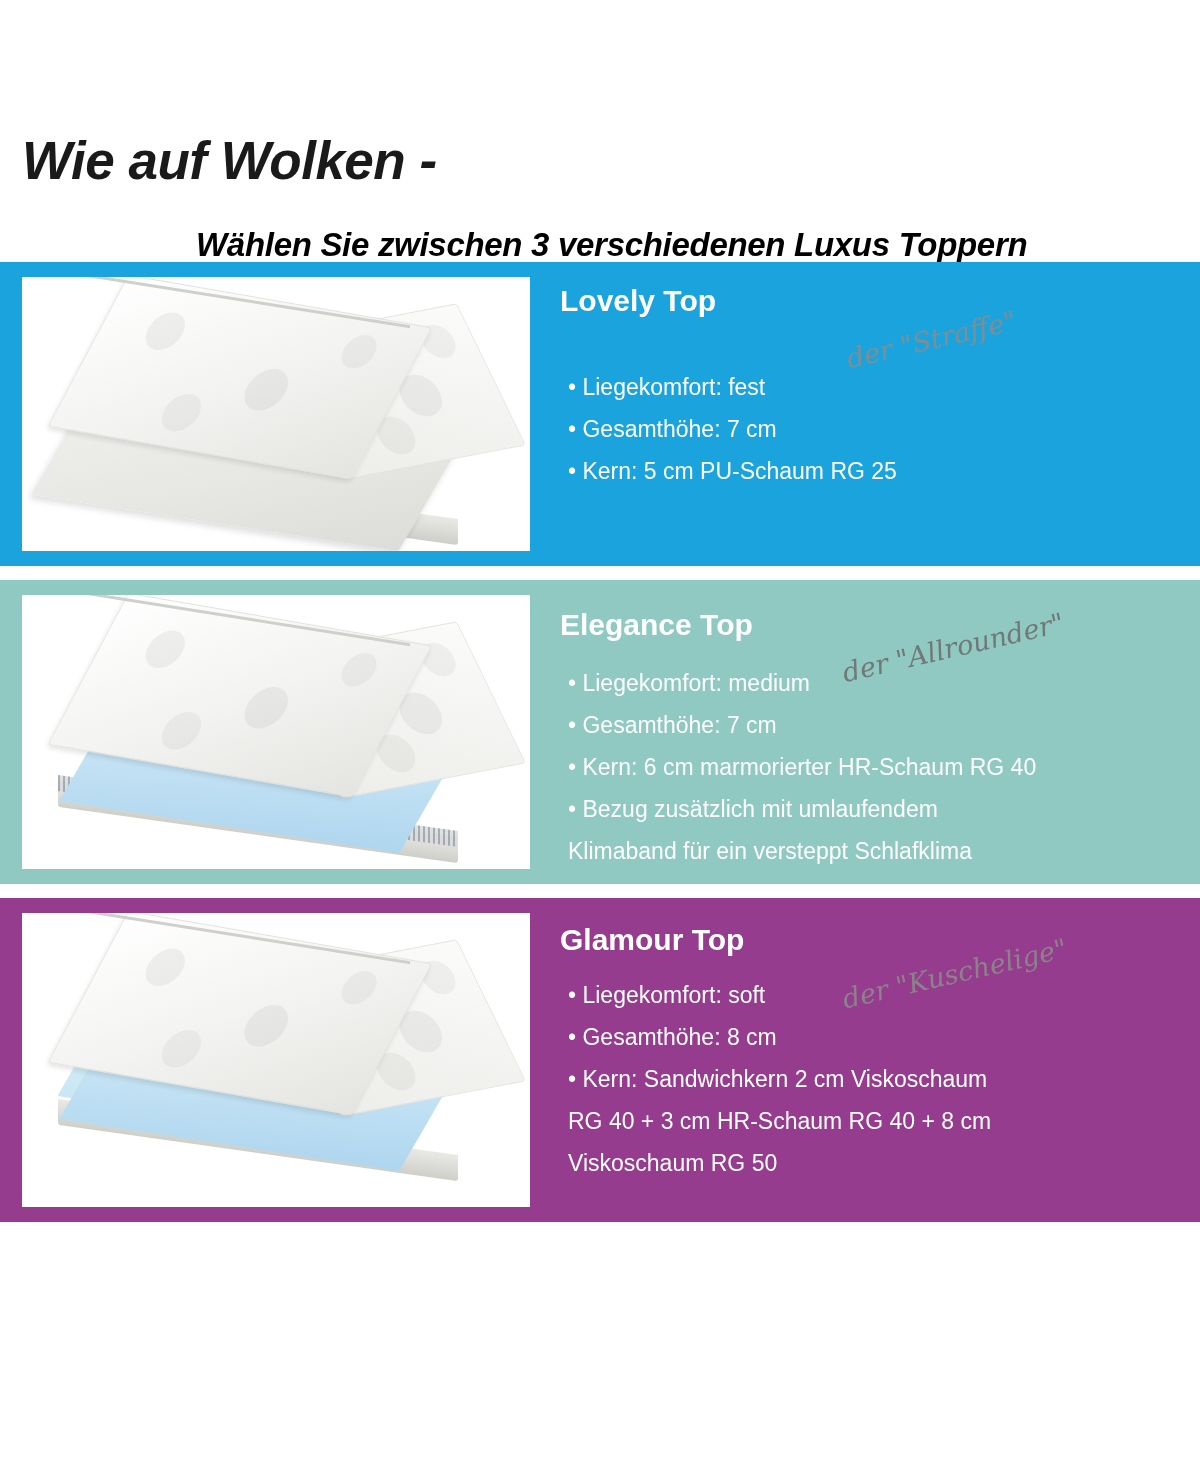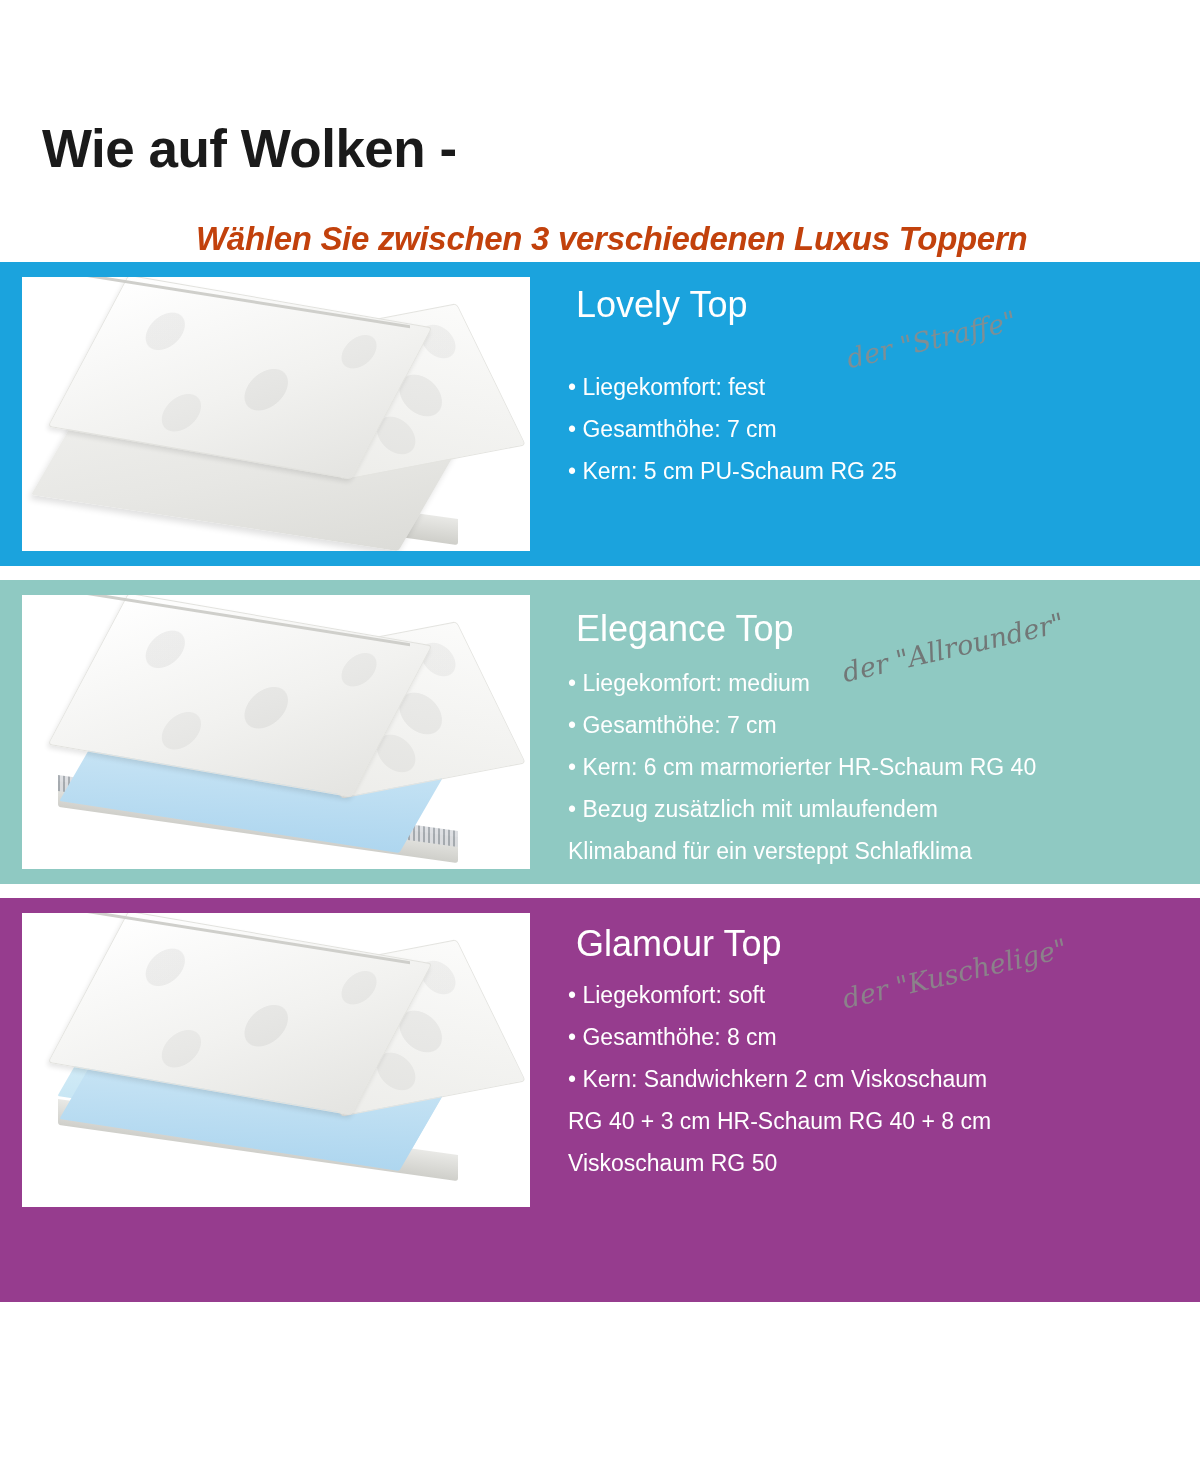--- a/index.html
+++ b/index.html
@@ -24,50 +24,50 @@
   .header {
     position: absolute;
     left: 0;
     top: 0;
     width: 1200px;
     height: 262px;
   }
   .title-line1 {
     position: absolute;
     left: 22px;
-    top: 118px;
+    top: 130px;
     font-size: 53px;
     font-weight: bold;
+    font-style: italic;
     color: #1a1a1a;
     letter-spacing: -0.5px;
     white-space: nowrap;
-    margin-left: 20px;
   }
   .title-line2 {
     position: absolute;
     left: 196px;
-    top: 220px;
+    top: 226px;
     font-size: 33px;
     font-weight: bold;
     font-style: italic;
-    color: #c2410c;
+    color: #000000;
     letter-spacing: -0.3px;
     white-space: nowrap;
   }
 
   
   .panel {
     position: absolute;
     left: 0;
     width: 1200px;
     overflow: hidden;
   }
   .panel-1 { top: 262px;  height: 304px; background: #1ba3dd; }
   .panel-2 { top: 580px;  height: 304px; background: #8fc9c2; padding-left: 20px; }
-  .panel-3 { top: 898px;  height: 404px; background: #963c8e; }
+  .panel-3 { top: 898px;  height: 324px; background: #963c8e; }
 
   .photo {
     position: absolute;
     left: 22px;
     top: 15px;
     width: 508px;
     height: 274px;
     background: #ffffff;
     overflow: hidden;
   }
@@ -169,23 +169,23 @@
     top: 22px;
     width: 330px;
     height: 3px;
     background: #cfcfcb;
     transform: skewY(9deg) rotate(0deg);
   }
 
   
   .p-title {
     position: absolute;
-    left: 576px;
-    font-size: 36px;
-    font-weight: normal;
+    left: 560px;
+    font-size: 30px;
+    font-weight: bold;
     color: #ffffff;
     white-space: nowrap;
   }
   .panel-1 .p-title { top: 22px; }
   .panel-2 .p-title { top: 28px; }
   .panel-3 .p-title { top: 25px; }
 
   .bullets {
     position: absolute;
     left: 560px;

